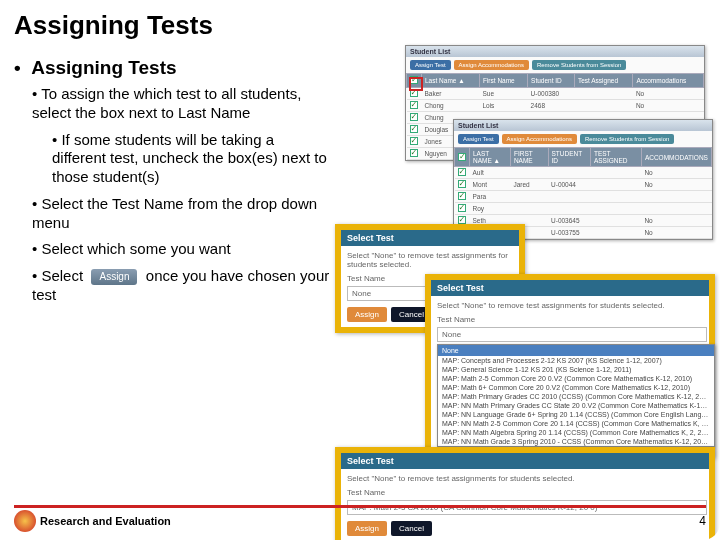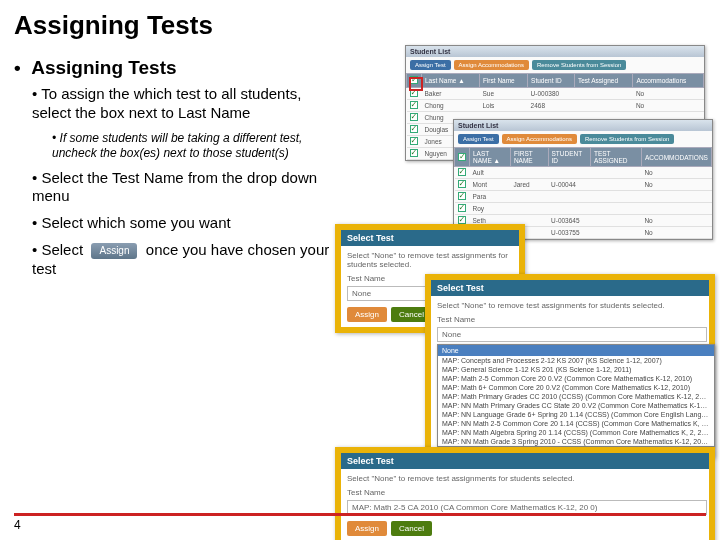--- a/index.html
+++ b/index.html
@@ -1,23 +1,23 @@
 <!DOCTYPE html>
 <html><head>
 <meta charset="utf-8">
 <style>
   * { box-sizing: border-box; margin: 0; padding: 0; }
   body { width: 720px; height: 540px; font-family: Verdana, Arial, sans-serif; background: #fff; position: relative; color: #000; }
-  .slide { width: 720px; height: 540px; position: relative; overflow: hidden; }
+  .slide { width: 720px; height: 540px; position: relative; overflow: hidden; border-radius: 17px; }
   .title { font-size: 26px; font-weight: bold; padding: 10px 14px 6px; }
   .content { display: flex; }
   .left { width: 335px; padding: 6px 4px 0 14px; font-size: 15px; }
   .h2 { font-size: 19px; font-weight: bold; margin: 4px 0 6px 0; }
   .l1 { margin-left: 18px; margin-bottom: 8px; font-size: 15px; line-height: 1.25; }
-  .l2 { margin-left: 38px; margin-bottom: 8px; font-size: 12px; line-height: 1.25; font-style: italic; }
+  .l2 { margin-left: 38px; margin-bottom: 8px; font-size: 15px; line-height: 1.25; }
   .bullet1::before { content: "• "; font-weight: bold; }
   .bullet2::before { content: "• "; }
   .inlinebtn { display: inline-block; background: linear-gradient(#8a9db1,#5e7589); color: #fff; font-size: 10px; padding: 2px 8px; border-radius: 3px; vertical-align: middle; }
   .right { flex: 1; position: relative; width: 370px; }
   .panel { position: absolute; border: 1px solid #888; background: #fafafa; font-size: 7px; box-shadow: 1px 1px 3px rgba(0,0,0,.3); }
   .panel .hdr { background: linear-gradient(#d9e3ec,#b8c5d4); font-size: 7px; font-weight: bold; padding: 2px 4px; color: #334; }
   .panel .btns { padding: 3px 4px; display: flex; gap: 3px; }
   .pbtn { font-size: 6px; padding: 2px 5px; border-radius: 2px; color: #fff; }
   .pbtn.blue { background: #3b6ea5; }
   .pbtn.orange { background: #e08a3a; }
@@ -30,21 +30,21 @@
   .redbox { position: absolute; border: 2px solid #c22; width: 14px; height: 14px; }
   .selecttest { position: absolute; border: 6px solid #eab308; background: #fff; font-size: 8px; box-shadow: 1px 1px 4px rgba(0,0,0,.3); }
   .st-hdr { background: #2a6a8a; color: #fff; padding: 3px 6px; font-size: 9px; font-weight: bold; }
   .st-body { padding: 5px 6px; color: #666; }
   .st-body .instr { margin-bottom: 5px; }
   .st-body .lbl { margin-bottom: 3px; }
   .st-body .val { border: 1px solid #bbb; padding: 2px 4px; background: #fff; font-size: 8px; }
   .st-body .btnrow { margin-top: 6px; display: flex; gap: 4px; }
   .sbtn { font-size: 8px; padding: 3px 8px; border-radius: 2px; color: #fff; }
   .sbtn.orange { background: #e08a3a; }
-  .sbtn.gray { background: #4d7c0f; }
+  .sbtn.gray { background: #0f172a; }
   .dropdown { border: 1px solid #888; background: #fff; font-size: 7px; box-shadow: 1px 1px 3px rgba(0,0,0,.3); }
   .dropdown .sel { background: #4a7fbf; color: #fff; padding: 2px 4px; }
   .dropdown .opt { padding: 1px 4px; color: #444; white-space: nowrap; overflow: hidden; text-overflow: ellipsis; }
   .footer { position: absolute; bottom: 8px; left: 14px; right: 14px; border-top: 3px solid #c22; padding-top: 2px; display: flex; justify-content: space-between; align-items: center; font-size: 11px; }
   .logo { width: 22px; height: 22px; border-radius: 50%; background: radial-gradient(#f6c24a,#c22); display: inline-block; vertical-align: middle; margin-right: 4px; }
   .foot-left { display: flex; align-items: center; font-weight: bold; }
   .pagenum { font-size: 12px; }
 </style>
 </head>
 <body>
@@ -254,15 +254,19 @@
             <span class="sbtn orange">Assign</span>
             <span class="sbtn gray">Cancel</span>
           </div>
         </div>
       </div>
 
     </div>
   </div>
 
   <div class="footer">
+    <div class="foot-left">
+      <span class="logo"></span>
+      <span>Research and Evaluation</span>
+    </div>
     <div class="pagenum">4</div>
   </div>
 </div>
 
 </body></html>

